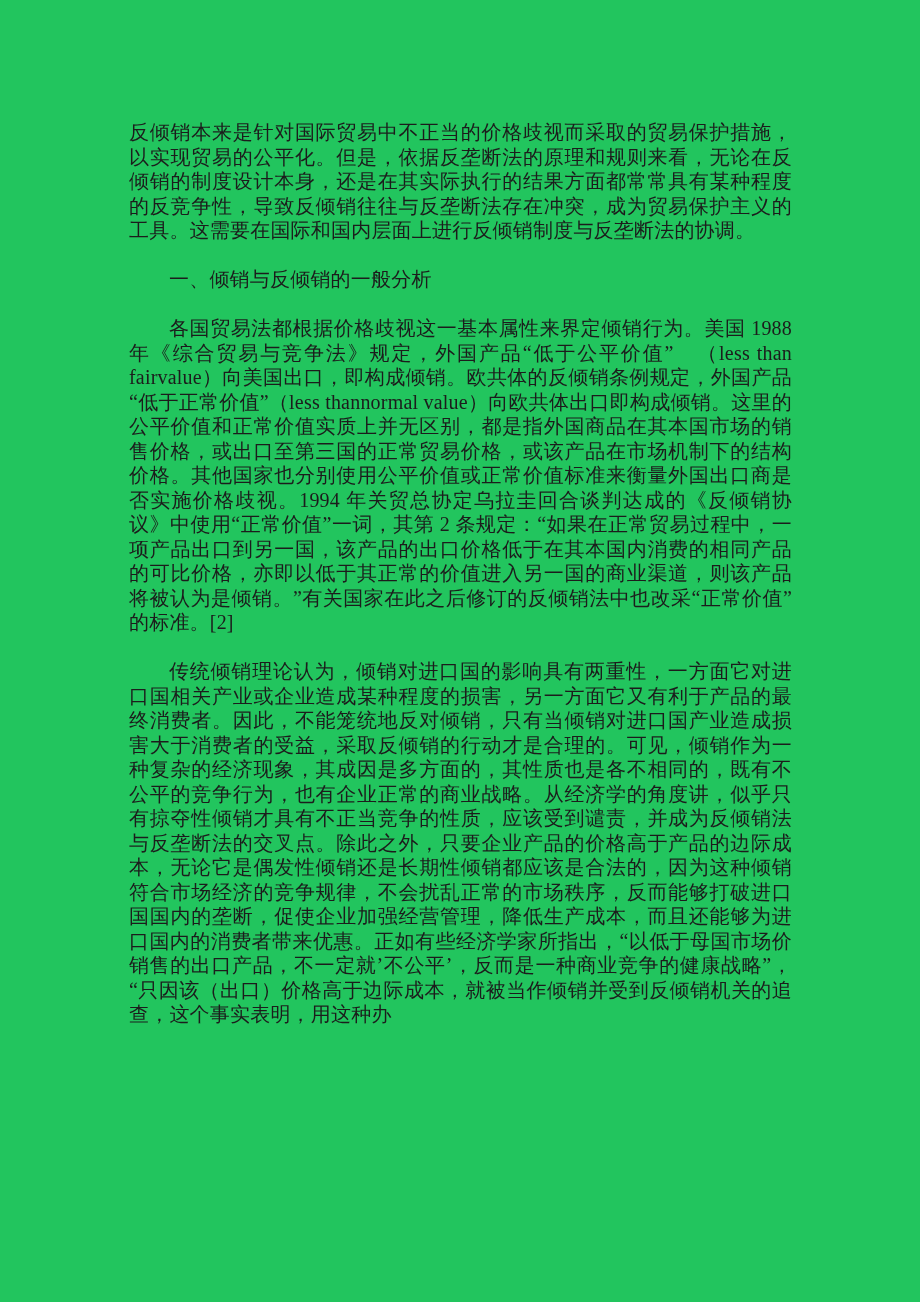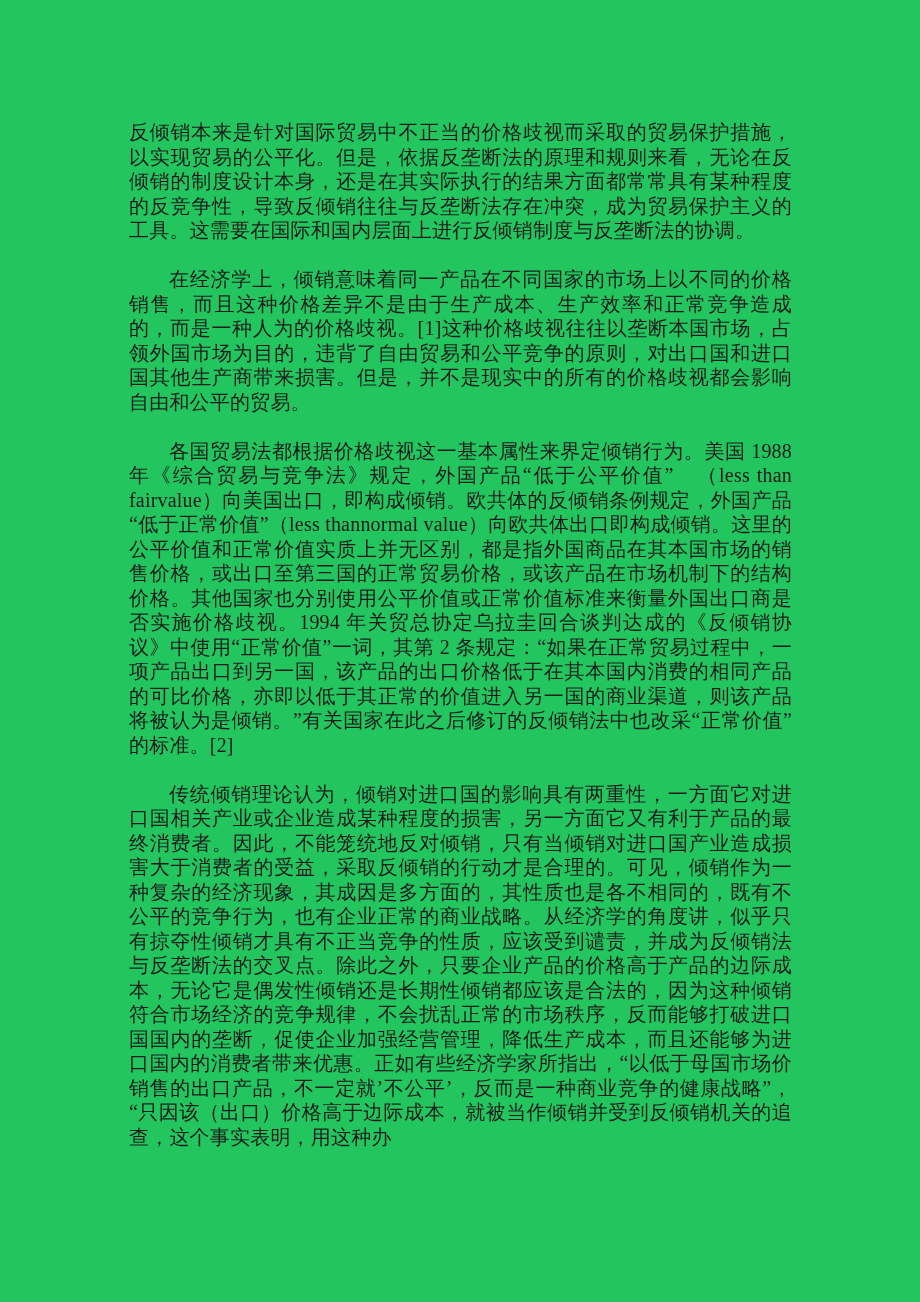--- a/index.html
+++ b/index.html
@@ -39,20 +39,20 @@
     margin: 0 0 24.5px 0;
   }
 </style>
 </head>
 <body>
 
 <div class="page">
   <div class="content">
     <p class="para no-indent">反倾销本来是针对国际贸易中不正当的价格歧视而采取的贸易保护措施，以实现贸易的公平化。但是，依据反垄断法的原理和规则来看，无论在反倾销的制度设计本身，还是在其实际执行的结果方面都常常具有某种程度的反竞争性，导致反倾销往往与反垄断法存在冲突，成为贸易保护主义的工具。这需要在国际和国内层面上进行反倾销制度与反垄断法的协调。</p>
 
+    <p class="para indent heading">一、倾销与反倾销的一般分析</p>
 
-    <p class="para indent">在经济学上，倾销意味着同一产品在不同国家的市场上以不同的价格销售，而且这种价格差异不是由于生产成本、生产效率和正常竞争造成的，而是一种人为的价格歧视。[1]这种价格歧视往往以垄断本国市场，占领外国市场为目的，违背了自由贸易和公平竞争的原则，对出口国和进口国其他生产商带来损害。但是，并不是现实中的所有的价格歧视都会影响自由和公平的贸易。</p>
 
     <p class="para indent">各国贸易法都根据价格歧视这一基本属性来界定倾销行为。美国 1988 年《综合贸易与竞争法》规定，外国产品“低于公平价值”　（less than fairvalue）向美国出口，即构成倾销。欧共体的反倾销条例规定，外国产品“低于正常价值”（less thannormal value）向欧共体出口即构成倾销。这里的公平价值和正常价值实质上并无区别，都是指外国商品在其本国市场的销售价格，或出口至第三国的正常贸易价格，或该产品在市场机制下的结构价格。其他国家也分别使用公平价值或正常价值标准来衡量外国出口商是否实施价格歧视。1994 年关贸总协定乌拉圭回合谈判达成的《反倾销协议》中使用“正常价值”一词，其第 2 条规定：“如果在正常贸易过程中，一项产品出口到另一国，该产品的出口价格低于在其本国内消费的相同产品的可比价格，亦即以低于其正常的价值进入另一国的商业渠道，则该产品将被认为是倾销。”有关国家在此之后修订的反倾销法中也改采“正常价值”的标准。[2]</p>
 
     <p class="para indent">传统倾销理论认为，倾销对进口国的影响具有两重性，一方面它对进口国相关产业或企业造成某种程度的损害，另一方面它又有利于产品的最终消费者。因此，不能笼统地反对倾销，只有当倾销对进口国产业造成损害大于消费者的受益，采取反倾销的行动才是合理的。可见，倾销作为一种复杂的经济现象，其成因是多方面的，其性质也是各不相同的，既有不公平的竞争行为，也有企业正常的商业战略。从经济学的角度讲，似乎只有掠夺性倾销才具有不正当竞争的性质，应该受到谴责，并成为反倾销法与反垄断法的交叉点。除此之外，只要企业产品的价格高于产品的边际成本，无论它是偶发性倾销还是长期性倾销都应该是合法的，因为这种倾销符合市场经济的竞争规律，不会扰乱正常的市场秩序，反而能够打破进口国国内的垄断，促使企业加强经营管理，降低生产成本，而且还能够为进口国内的消费者带来优惠。正如有些经济学家所指出，“以低于母国市场价销售的出口产品，不一定就’不公平’，反而是一种商业竞争的健康战略”，“只因该（出口）价格高于边际成本，就被当作倾销并受到反倾销机关的追查，这个事实表明，用这种办</p>
   </div>
 </div>
 
 </body></html>

